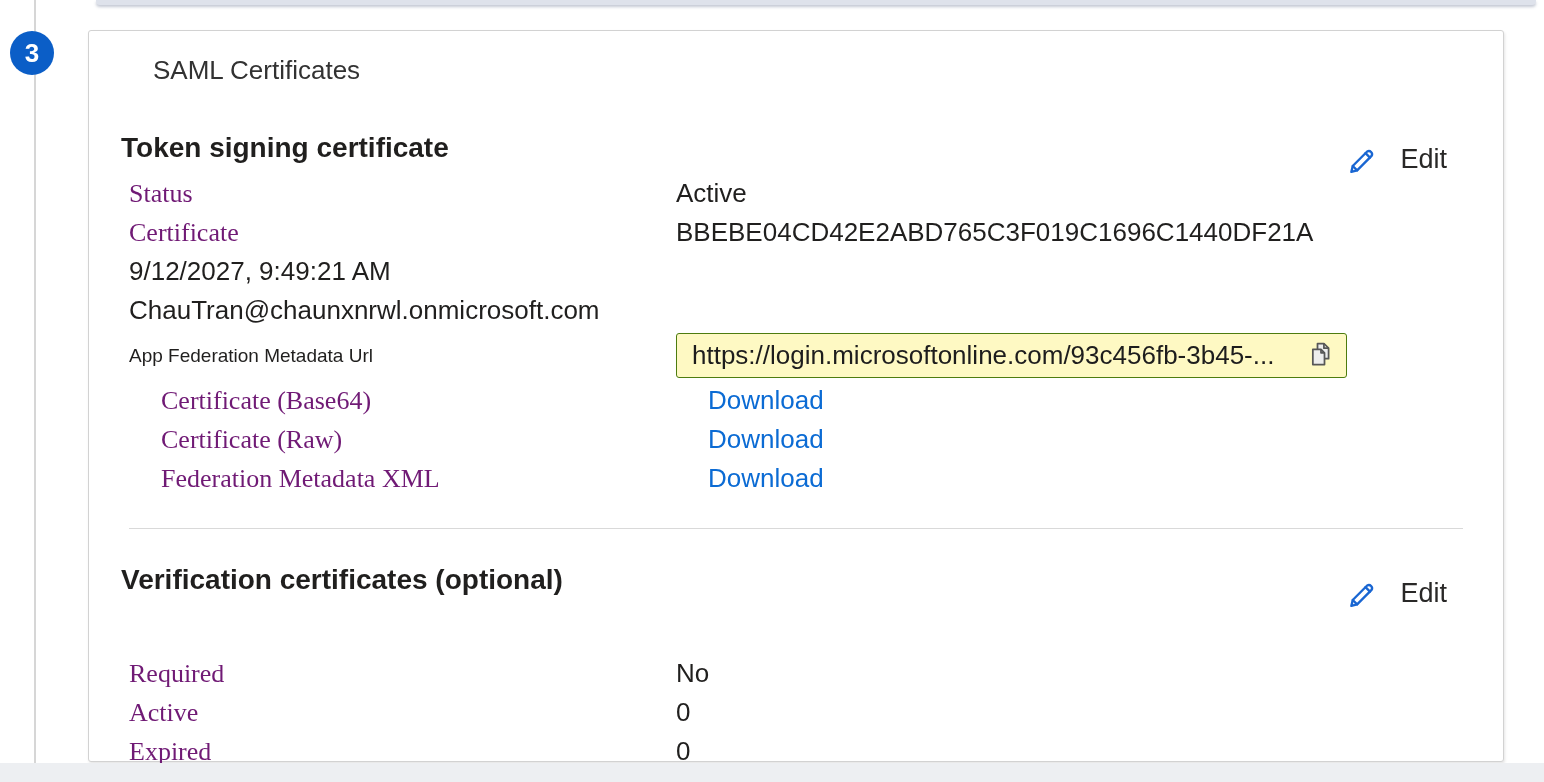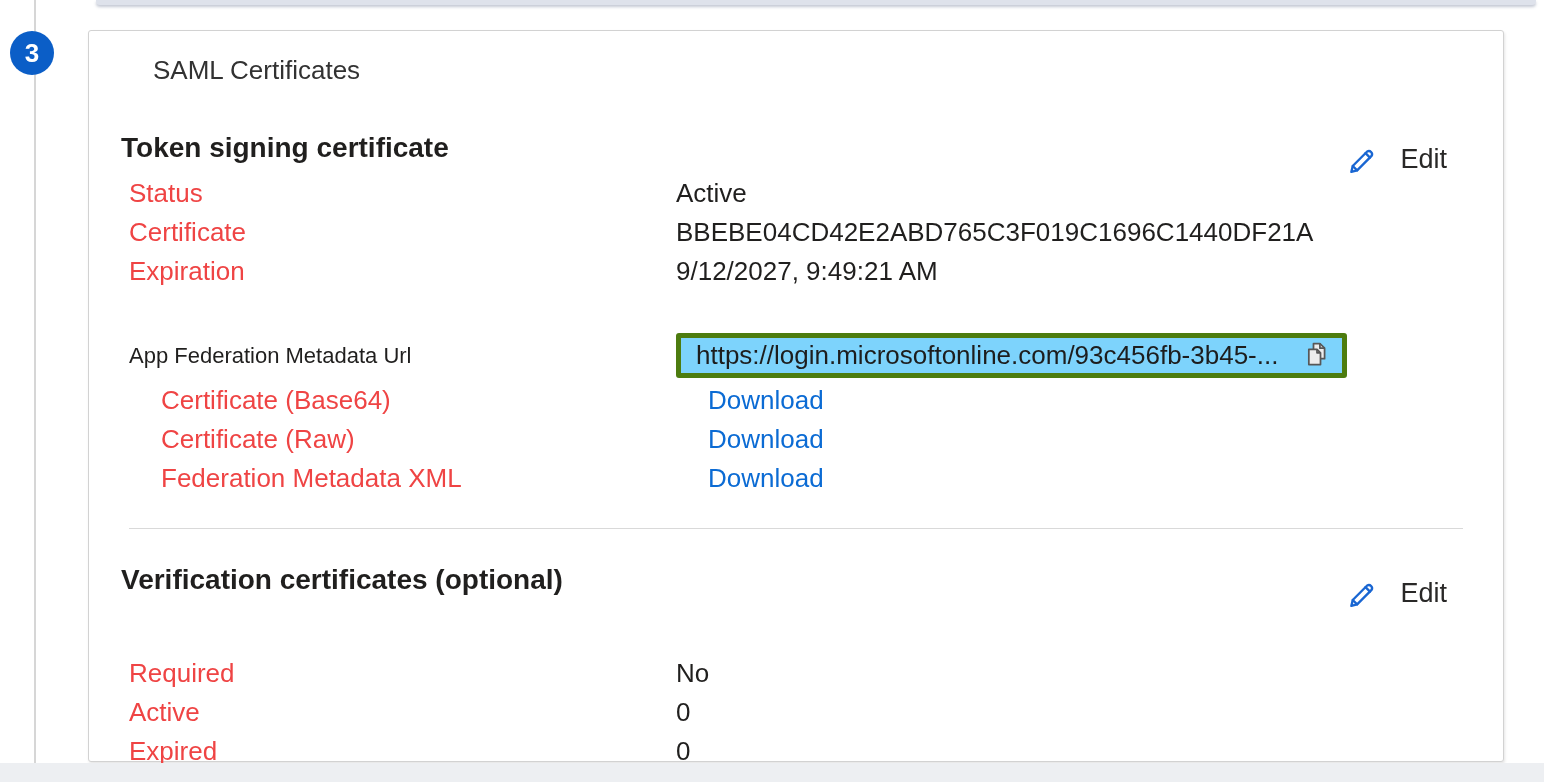--- a/index.html
+++ b/index.html
@@ -31,27 +31,27 @@
   .edit-token { top:112px; }
   .edit-verif { top:546px; }
   .edit-btn .label { font-size:27px; color:#292827; }
   .edit-btn svg { display:block; }
 
   .rows { position:absolute; left:40px; right:56px; }
   .rows-token { top:143px; }
   .rows-download { top:350px;margin-left:32px; }
   .rows-verif { top:575px;margin-top:48px; }
   .row { display:flex; height:39px; line-height:39px; font-size:26px; }
-  .row .lbl { width:547px; flex:none; color:#ef4444; }
+  .row .lbl { width:547px; flex:none; color:#701a75;font-family:Liberation Serif, serif; }
   .row .val { flex:1; color:#201f1e; white-space:nowrap; }
   .row a.link { color:#0b6bd4; text-decoration:none; cursor:pointer; }
 
   .meta-row { position:absolute; left:40px; top:302px; right:56px; display:flex; align-items:center; height:45px; }
-  .meta-row .lbl { width:547px; flex:none; font-size:22px; line-height:45px; color:#201f1e; }
-  .url-field { width:671px; height:45px; background:#7dd3fc; border:5px solid #4d7c0f; border-radius:3px;
+  .meta-row .lbl { width:547px; flex:none; font-size:19px; line-height:45px; color:#201f1e; }
+  .url-field { width:671px; height:45px; background:#fef9c3; border:1px solid #4d7c0f; border-radius:3px;
                display:flex; align-items:center; padding:0 4px 0 15px; cursor:text; }
   .url-field .url-text { flex:1; font-size:26px; color:#1d1d1d; white-space:nowrap;
                          overflow:hidden; text-overflow:ellipsis; }
   .copy-btn { flex:none; width:42px; height:41px; display:flex; align-items:center; justify-content:center;
               background:none; border:none; cursor:pointer; }
 
   .divider { position:absolute; left:40px; top:497px; width:1334px; height:0; border-top:1px solid #d9d9d9; }
 </style>
 </head>
 <body>
@@ -82,24 +82,24 @@
   <div class="rows rows-token">
     <div class="row">
       <div class="lbl">Status</div>
       <div class="val">Active</div>
     </div>
     <div class="row">
       <div class="lbl">Certificate</div>
       <div class="val">BBEBE04CD42E2ABD765C3F019C1696C1440DF21A</div>
     </div>
     <div class="row">
-      <div class="lbl">Expiration</div>
       <div class="val">9/12/2027, 9:49:21 AM</div>
     </div>
     <div class="row">
+      <div class="val">ChauTran@chaunxnrwl.onmicrosoft.com</div>
     </div>
   </div>
 
   <div class="meta-row">
     <div class="lbl">App Federation Metadata Url</div>
     <div class="url-field">
       <span class="url-text">https://login.microsoftonline.com/93c456fb-3b45-...</span>
       <button class="copy-btn">
         <span>
           <svg width="28" height="28" viewBox="0 0 24 24" stroke="#575757" stroke-width="1.5" stroke-linejoin="round" fill="#ededed">

